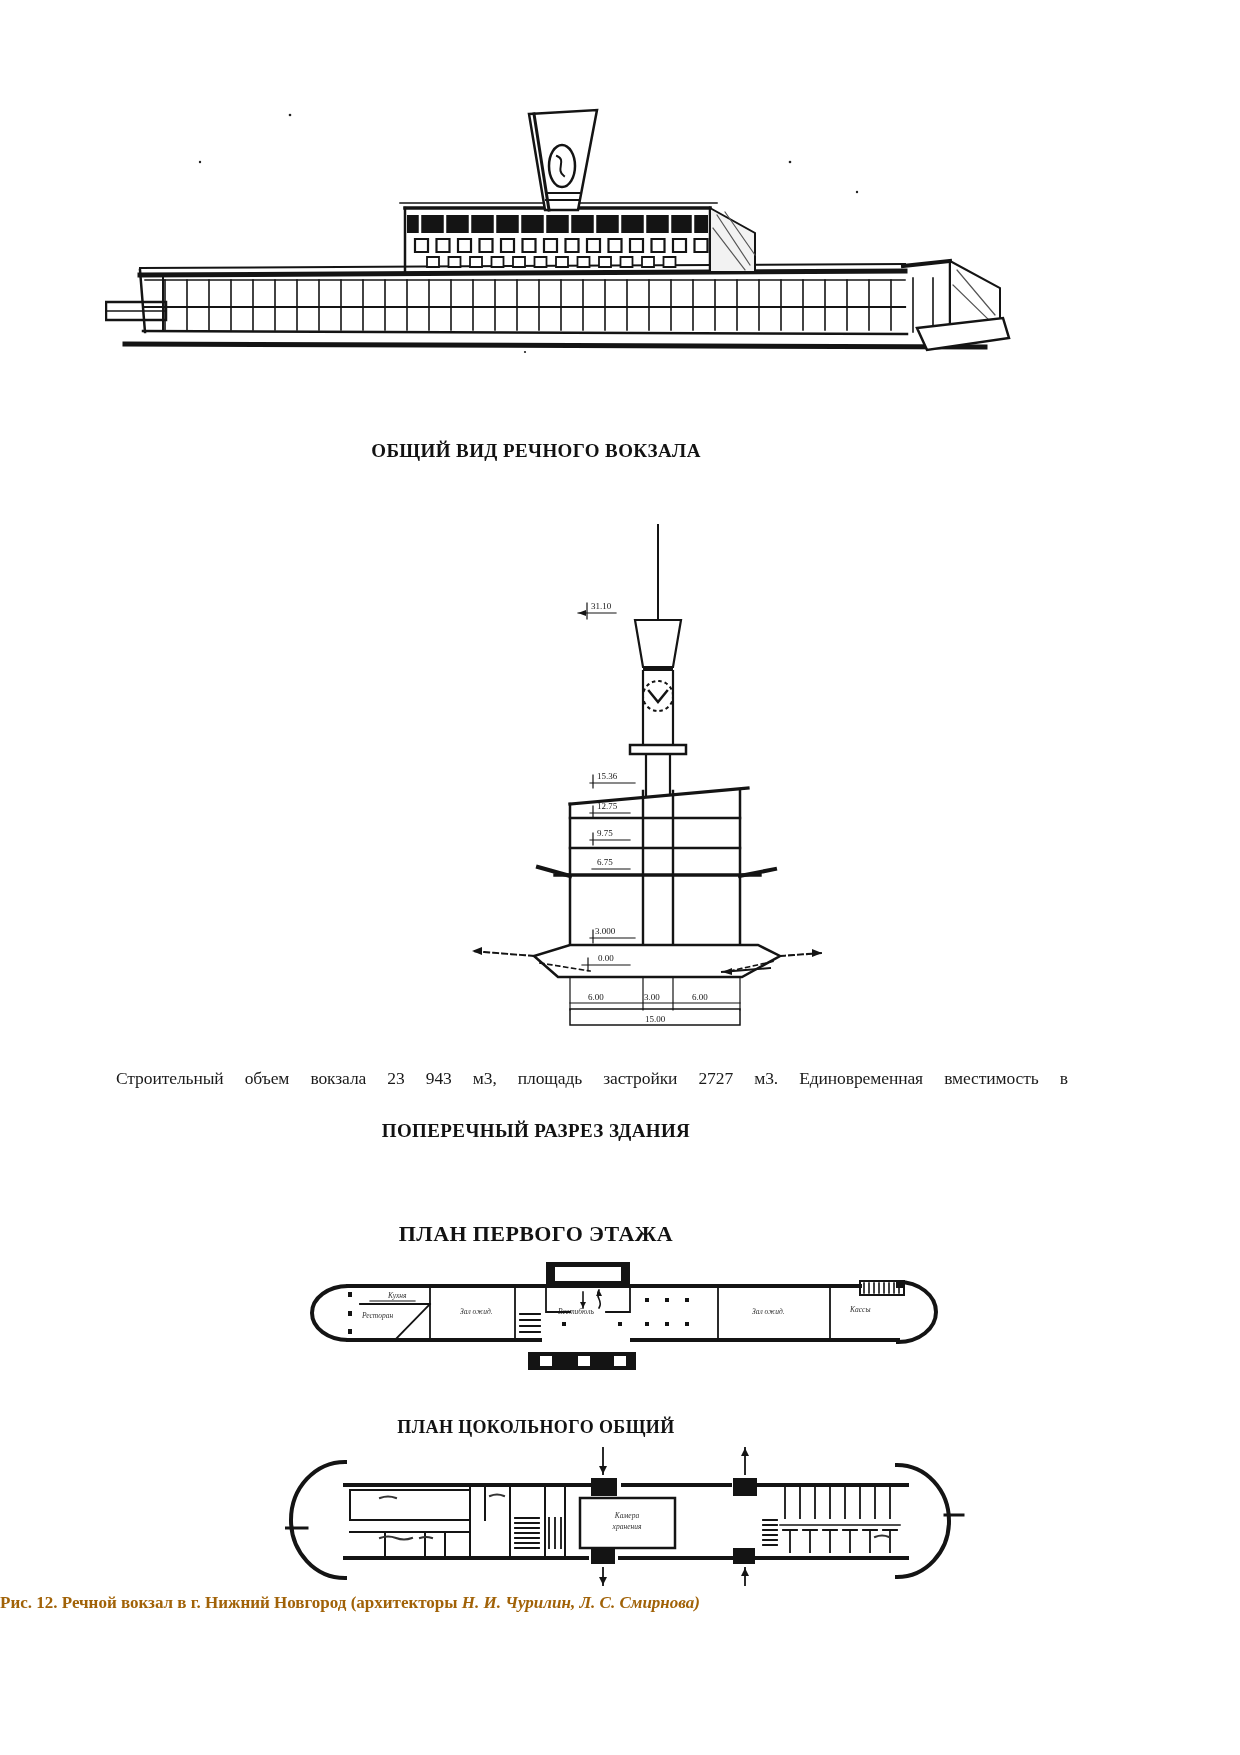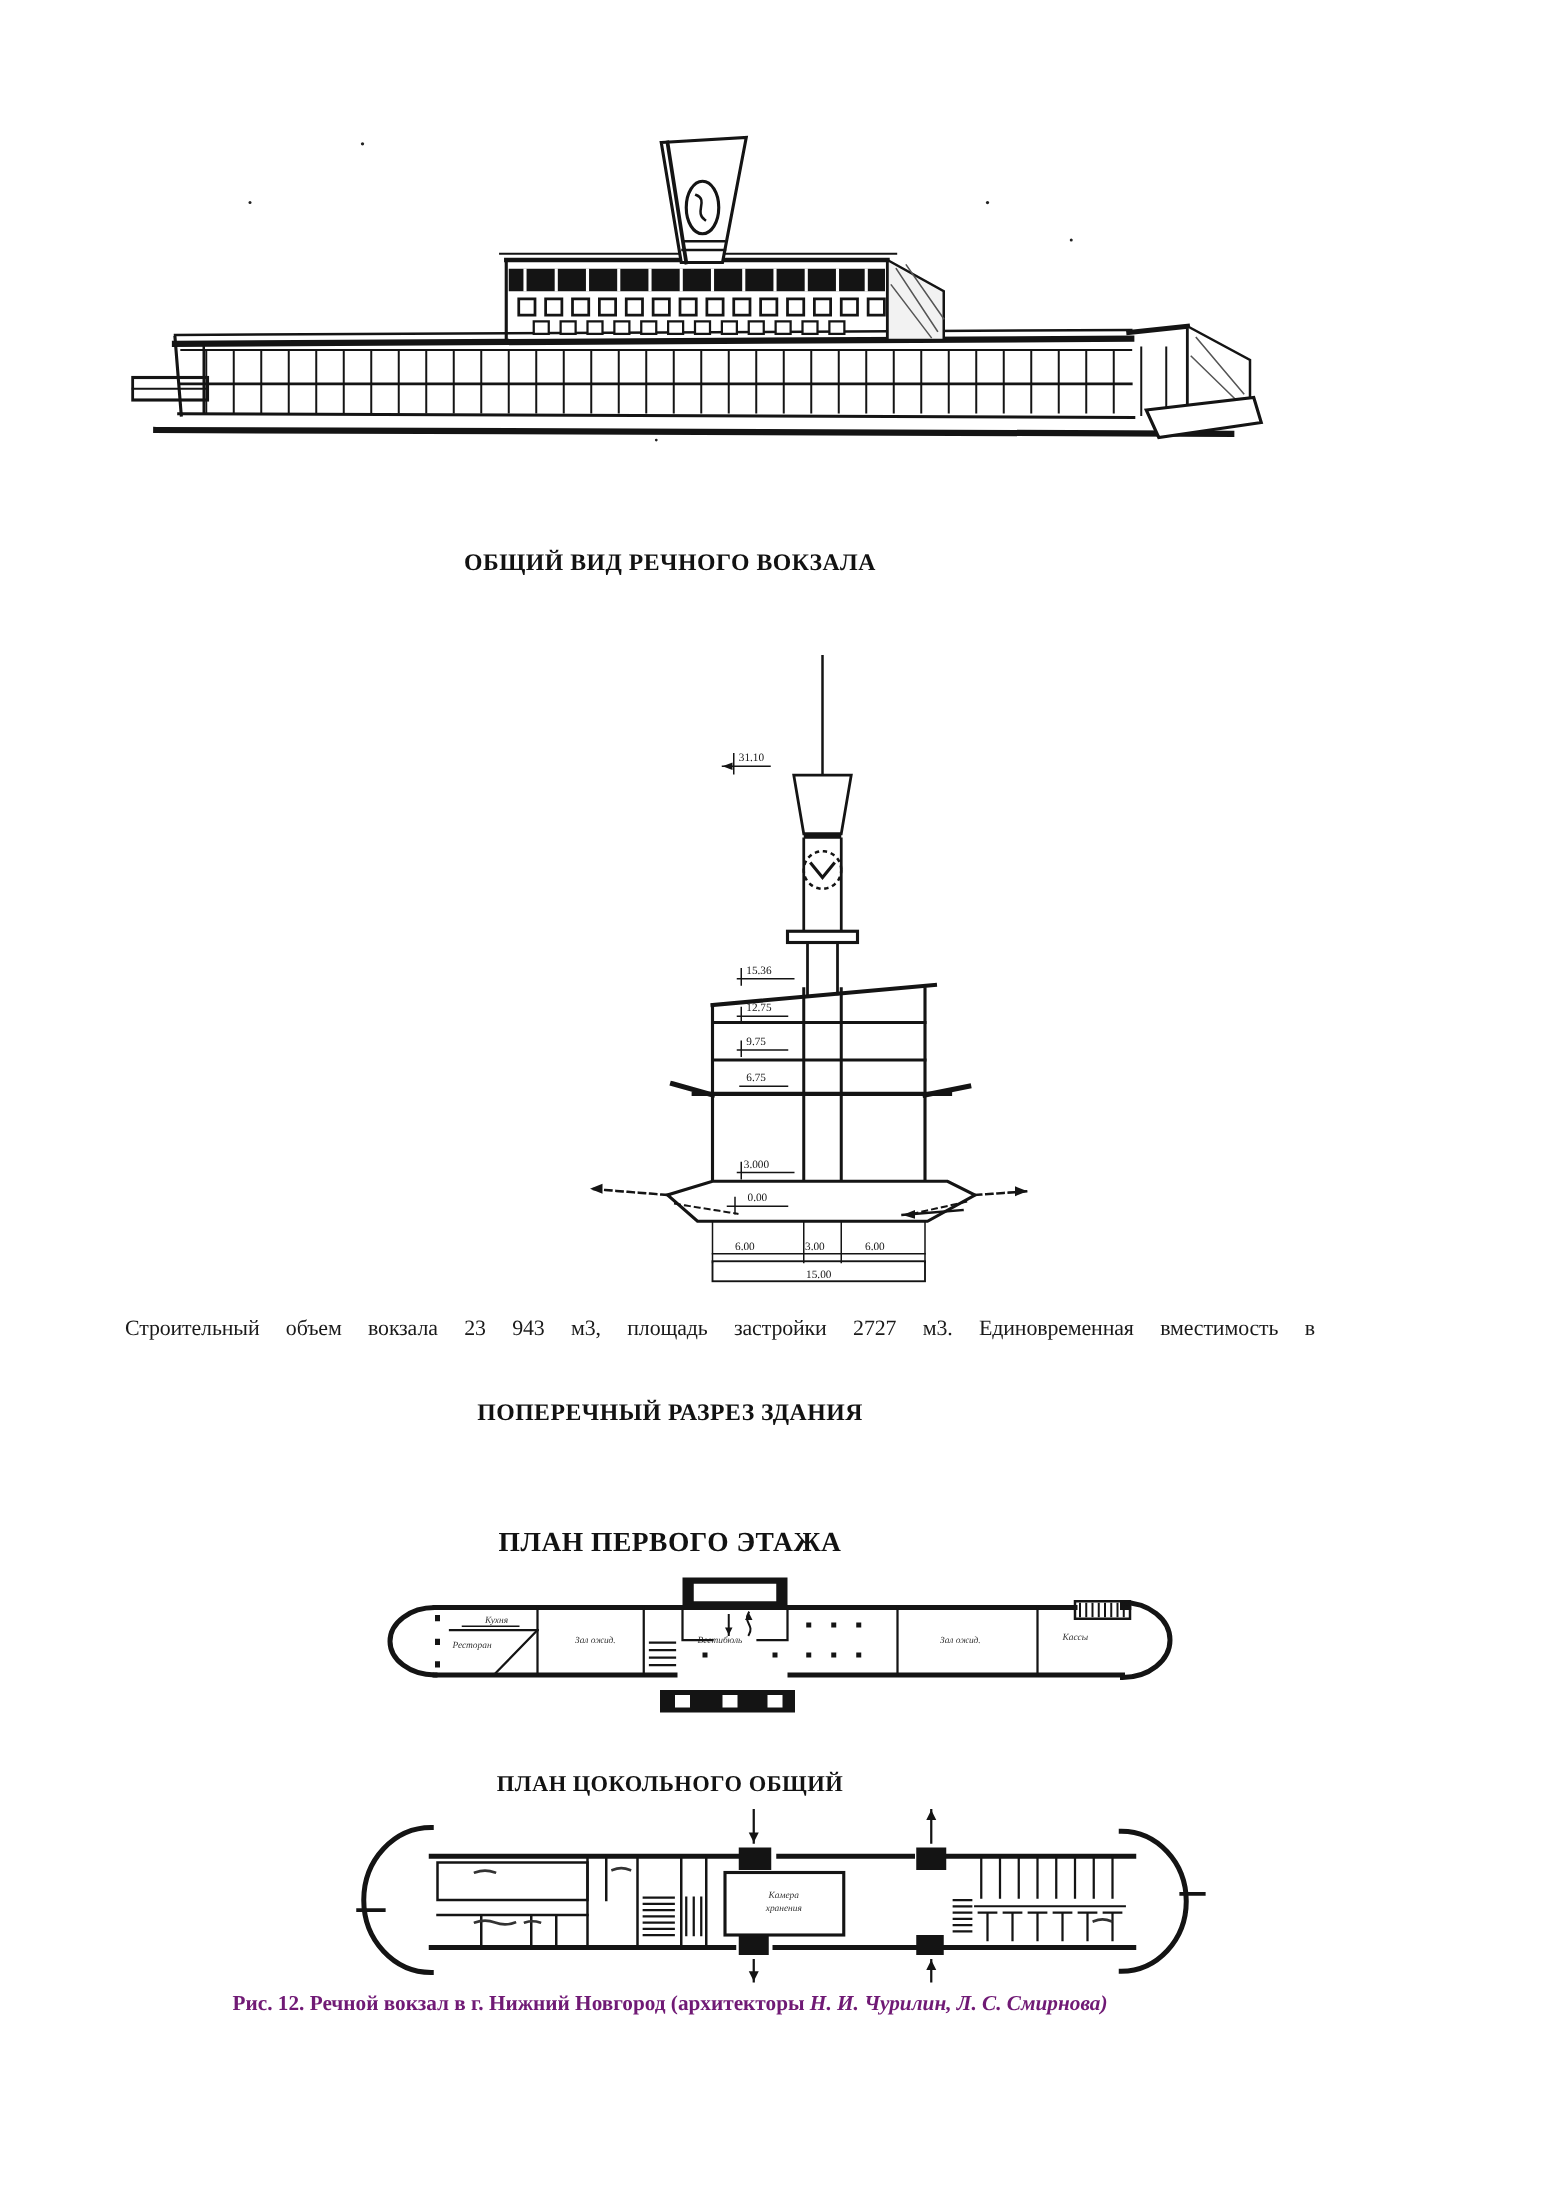--- a/index.html
+++ b/index.html
@@ -2,25 +2,25 @@
 <html><head>
 <meta charset="utf-8">
 <style>
   html,body{margin:0;padding:0;background:#ffffff;}
   .page{position:relative;width:1072px;height:1755px;background:#ffffff;overflow:hidden;
         font-family:"Liberation Serif",serif;color:#141414;}
   .fig{position:absolute;}
   .heading{position:absolute;left:0;right:0;text-align:center;font-weight:bold;
            font-size:19px;letter-spacing:.4px;color:#121212;margin:0;}
   .body-text{position:absolute;left:100px;width:952px;font-size:17.5px;line-height:1.24;
-             letter-spacing:-0.1px;margin:0;color:#1a1a1a;}
+             letter-spacing:-0.1px;margin:16px;color:#1a1a1a;}
   .line-just{text-align:justify;text-align-last:justify;}
   .line-left{word-spacing:6px;}
-  .caption{position:absolute;left:0;right:0;text-align:center;font-size:17px;
-           font-weight:bold;color:#701a75;margin:0;}
+  .caption{position:absolute;left:0;right:0;text-align:left;font-size:17px;
+           font-weight:bold;color:#a16207;margin:0;}
   .caption .arch{font-style:italic;}
   svg text{font-family:"Liberation Serif",serif;fill:#161616;}
   .plan-label{font-size:7.5px;font-style:italic;opacity:.9;}
   .dim-label{font-size:9px;}
 </style>
 </head>
 <body>
 
 <div class="page">
 

